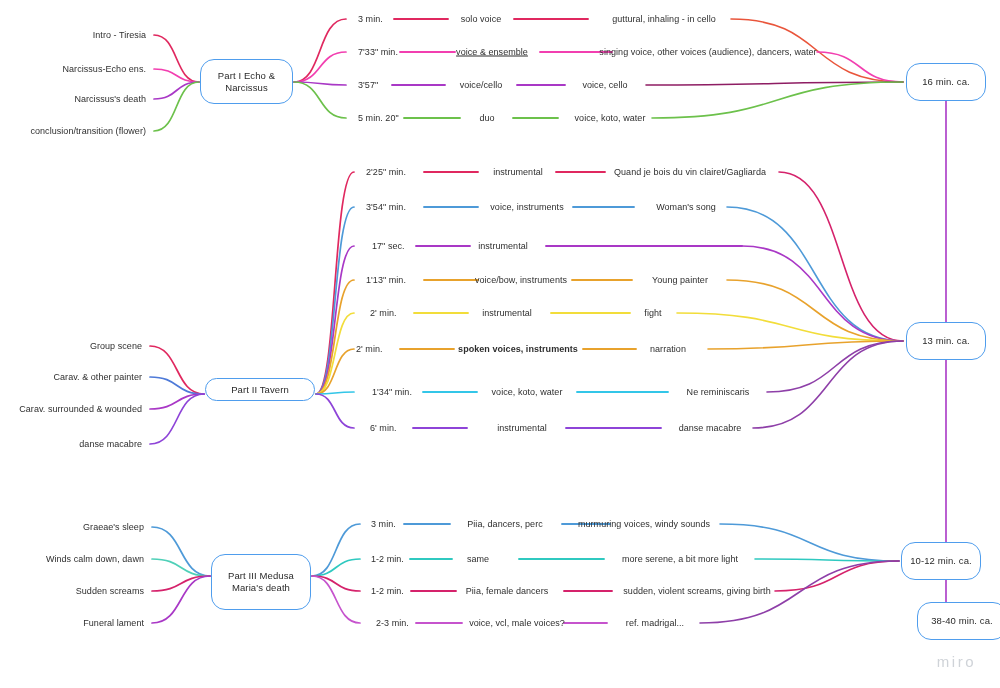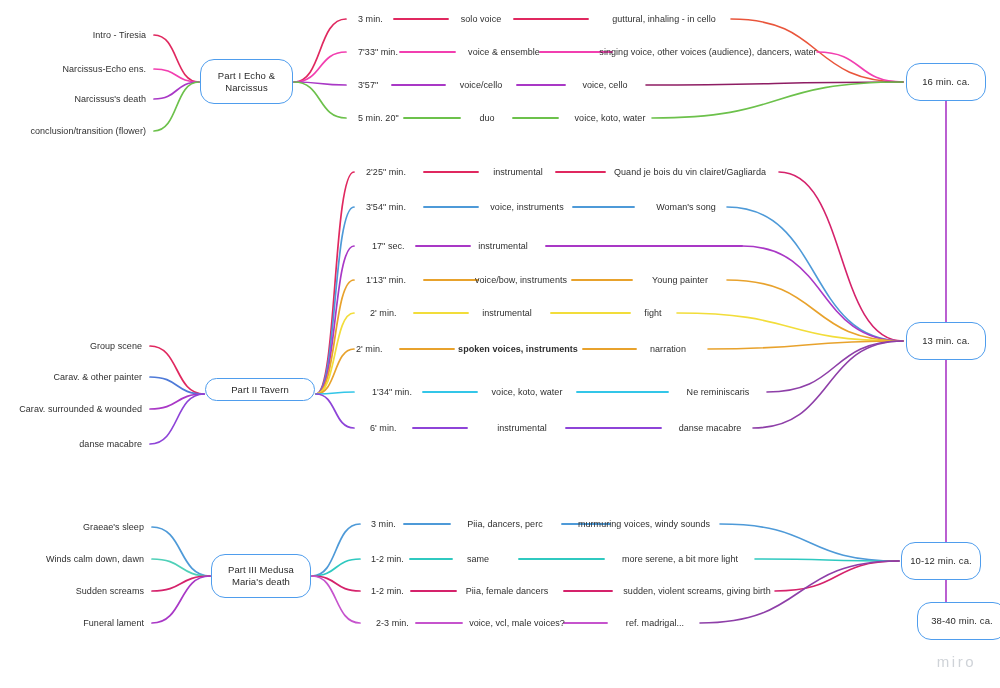--- a/index.html
+++ b/index.html
@@ -163,21 +163,21 @@
   <div class="lbl r" style="left:146px; top:35px;">Intro - Tiresia</div>
   <div class="lbl r" style="left:146px; top:69px;">Narcissus-Echo ens.</div>
   <div class="lbl r" style="left:146px; top:99px;">Narcissus's death</div>
   <div class="lbl r" style="left:146px; top:131px;">conclusion/transition (flower)</div>
 
   <div class="lbl l" style="left:358px; top:19px;">3 min.</div>
   <div class="lbl c" style="left:481px; top:19px;">solo voice</div>
   <div class="lbl c" style="left:664px; top:19px;">guttural, inhaling - in cello</div>
 
   <div class="lbl l" style="left:358px; top:52px;">7'33" min.</div>
-  <div class="lbl c" style="left:504px; top:52px;">voice &amp; ensemble</div>
+  <div class="lbl c" style="left:492px; top:52px;text-decoration:underline;">voice &amp; ensemble</div>
   <div class="lbl c" style="left:708px; top:52px;">singing voice, other voices (audience), dancers, water</div>
 
   <div class="lbl l" style="left:358px; top:85px;">3'57"</div>
   <div class="lbl c" style="left:481px; top:85px;text-align:center;">voice/cello</div>
   <div class="lbl c" style="left:605px; top:85px;">voice, cello</div>
 
   <div class="lbl l" style="left:358px; top:118px;">5 min. 20"</div>
   <div class="lbl c" style="left:487px; top:118px;">duo</div>
   <div class="lbl c" style="left:610px; top:118px;">voice, koto, water</div>
 
@@ -222,21 +222,21 @@
   <div class="lbl c" style="left:718px; top:392px;">Ne reminiscaris</div>
 
   <div class="lbl l" style="left:370px; top:428px;">6' min.</div>
   <div class="lbl c" style="left:522px; top:428px;">instrumental</div>
   <div class="lbl c" style="left:710px; top:428px;">danse macabre</div>
 
   <div class="node" style="left:906px; top:322px; width:80px; height:38px;">
     <span>13 min. ca.</span>
   </div>
 
-  <div class="node" style="left:211px; top:554px; width:100px; height:44px;">
+  <div class="node" style="left:211px; top:554px; width:100px; height:56px;">
     <span>
       <span>Part III Medusa</span>
       <span>Maria's death</span>
     </span>
   </div>
 
   <div class="lbl r" style="left:144px; top:527px;">Graeae's sleep</div>
   <div class="lbl r" style="left:144px; top:559px;">Winds calm down, dawn</div>
   <div class="lbl r" style="left:144px; top:591px;">Sudden screams</div>
   <div class="lbl r" style="left:144px; top:623px;">Funeral lament</div>

